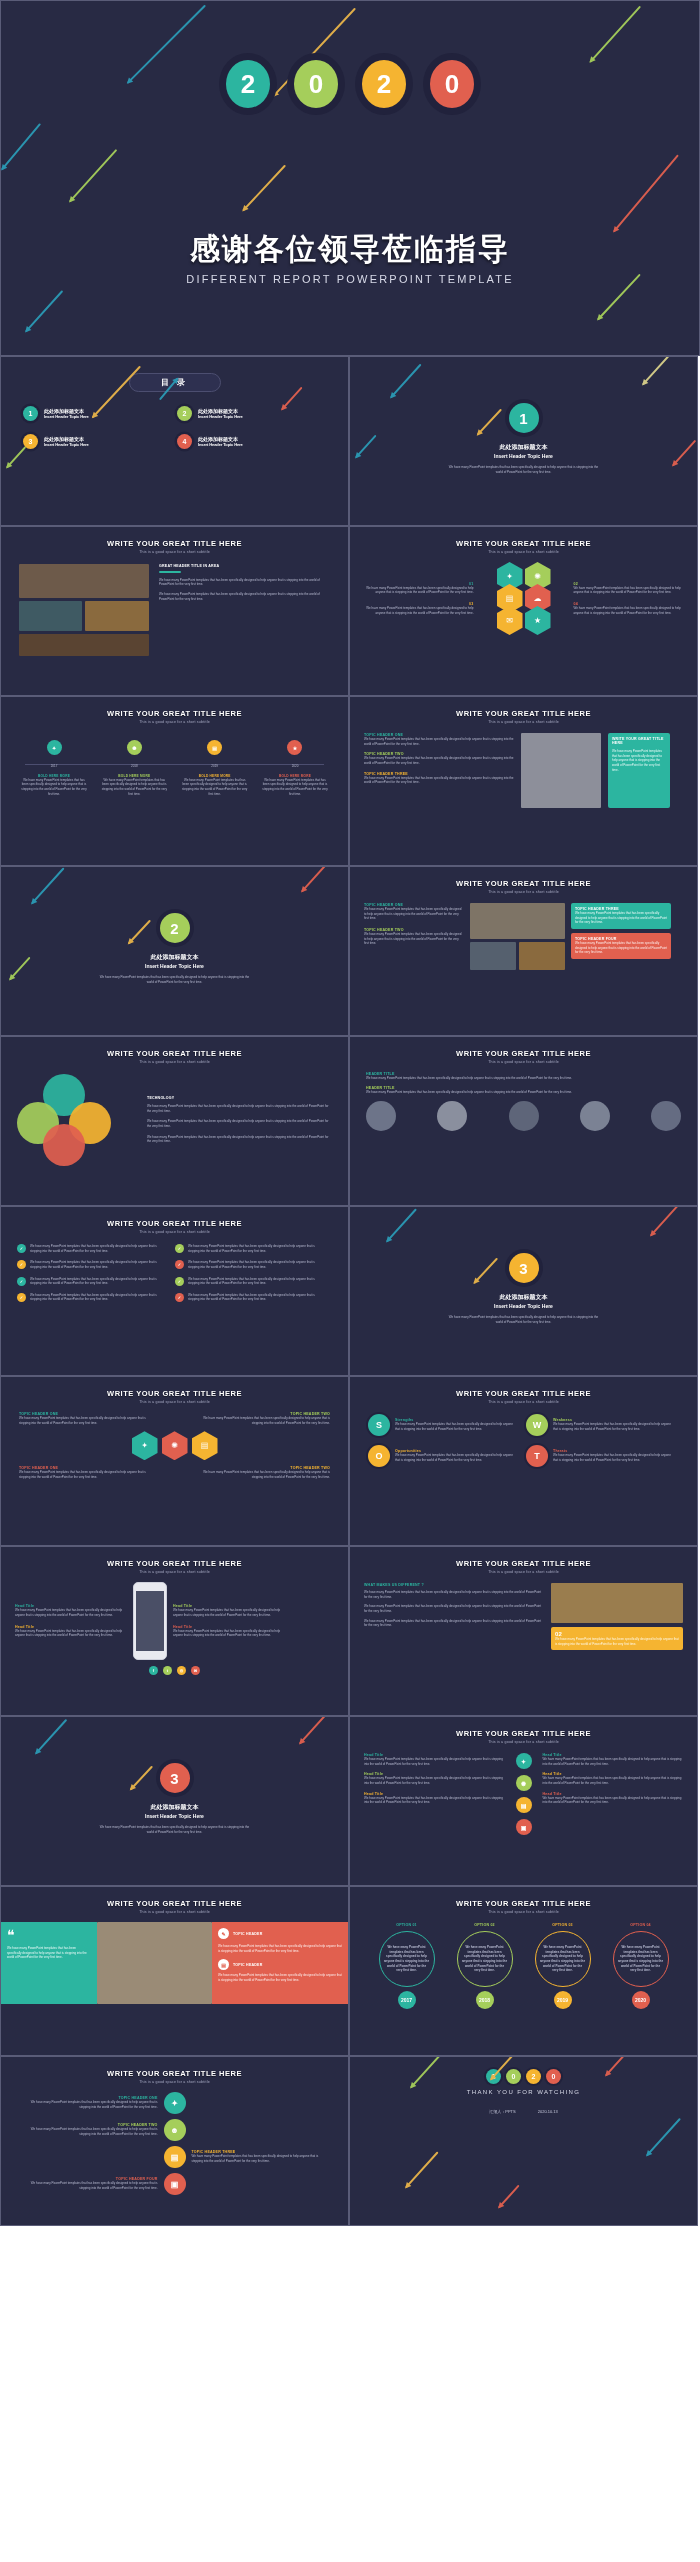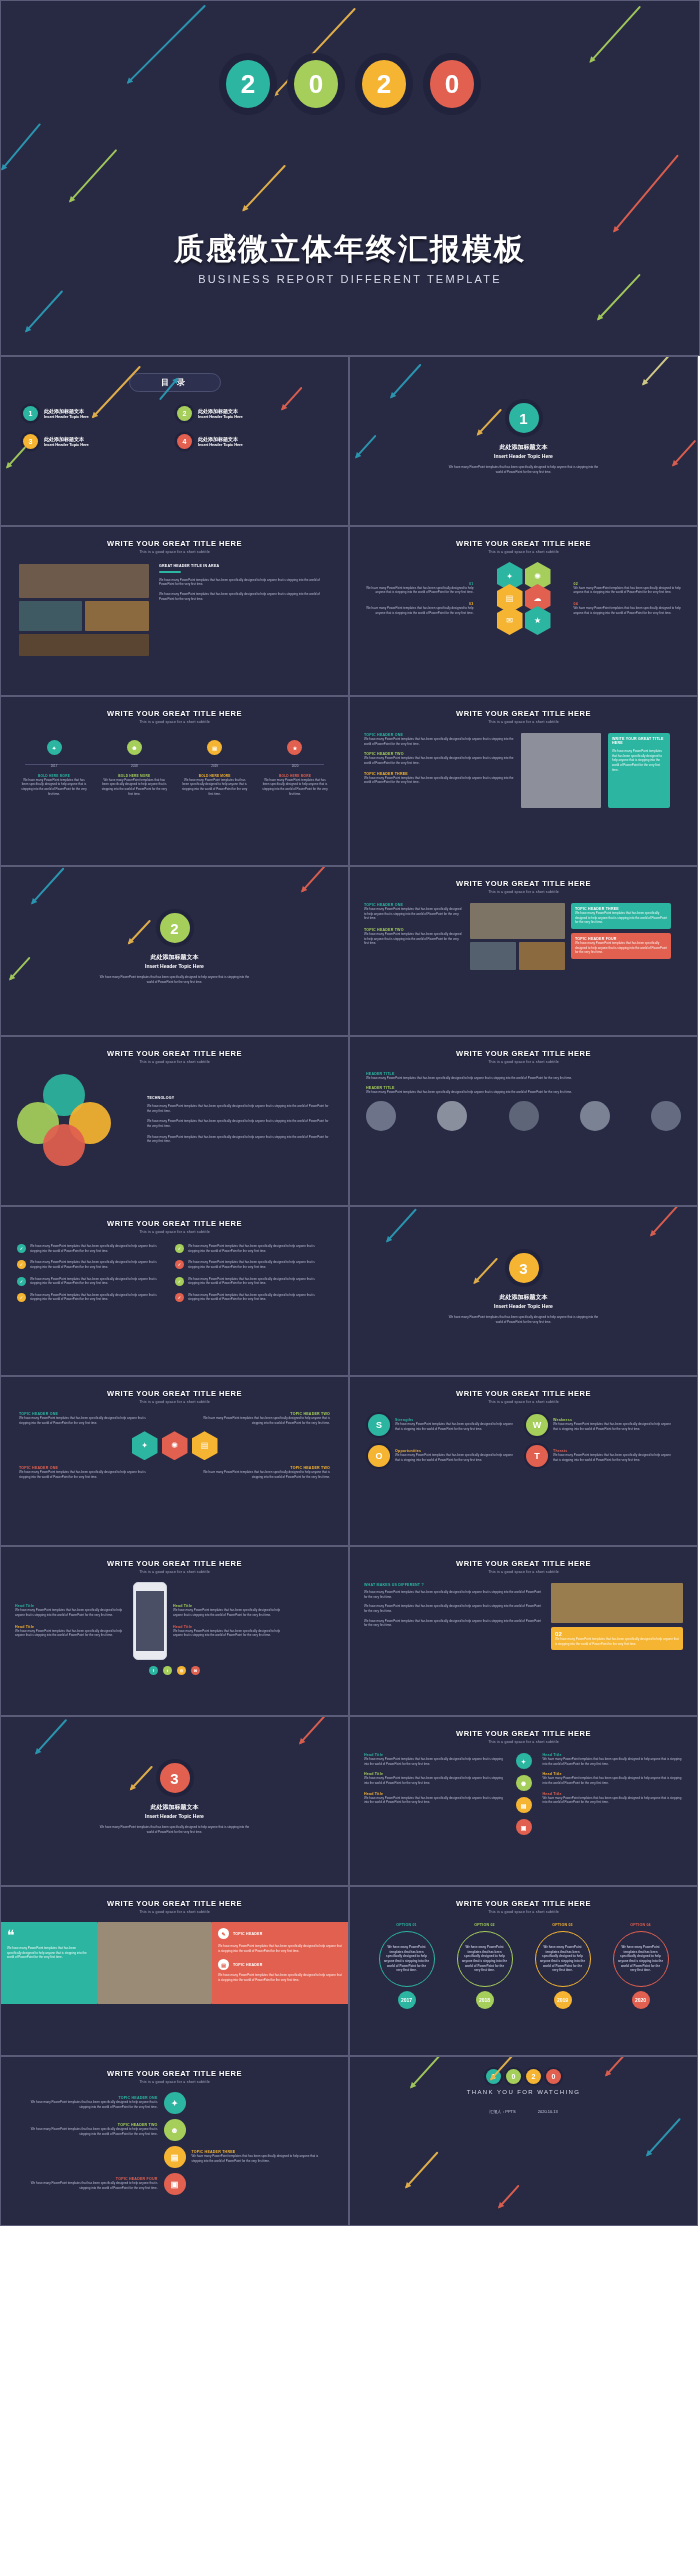--- a/index.html
+++ b/index.html
@@ -105,22 +105,22 @@
       <div class="yc">
           <span style="background:#a5ce5b">0</span>
         </div>
       <div class="yc">
           <span style="background:#f5b431">2</span>
         </div>
       <div class="yc">
           <span style="background:#e1604f">0</span>
         </div>
     </div>
-    <div class="cover-title">质感微立体年终汇报模板</div>
-    <div class="cover-sub">BUSINESS REPORT DIFFERENT TEMPLATE</div>
+    <div class="cover-title">感谢各位领导莅临指导</div>
+    <div class="cover-sub">DIFFERENT REPORT POWERPOINT TEMPLATE</div>
   </div>
 
   <div class="slide half">
     <div class="ray" style="color:#e8b44a;background:#e8b44a;left:140px;top:10px;width:70px;transform:rotate(133deg);"></div>
     <div class="ray" style="color:#2b9ab5;background:#2b9ab5;left:158px;top:42px;width:28px;transform:rotate(-50deg);"></div>
     <div class="ray rev" style="color:#e1604f;background:#e1604f;left:280px;top:52px;width:30px;transform:rotate(-48deg);"></div>
     <div class="ray rev" style="color:#a5ce5b;background:#a5ce5b;left:5px;top:110px;width:28px;transform:rotate(-48deg);"></div>
     <div class="toc-pill">目 录</div>
     <div class="toc-grid">
       <div class="toc-item">

